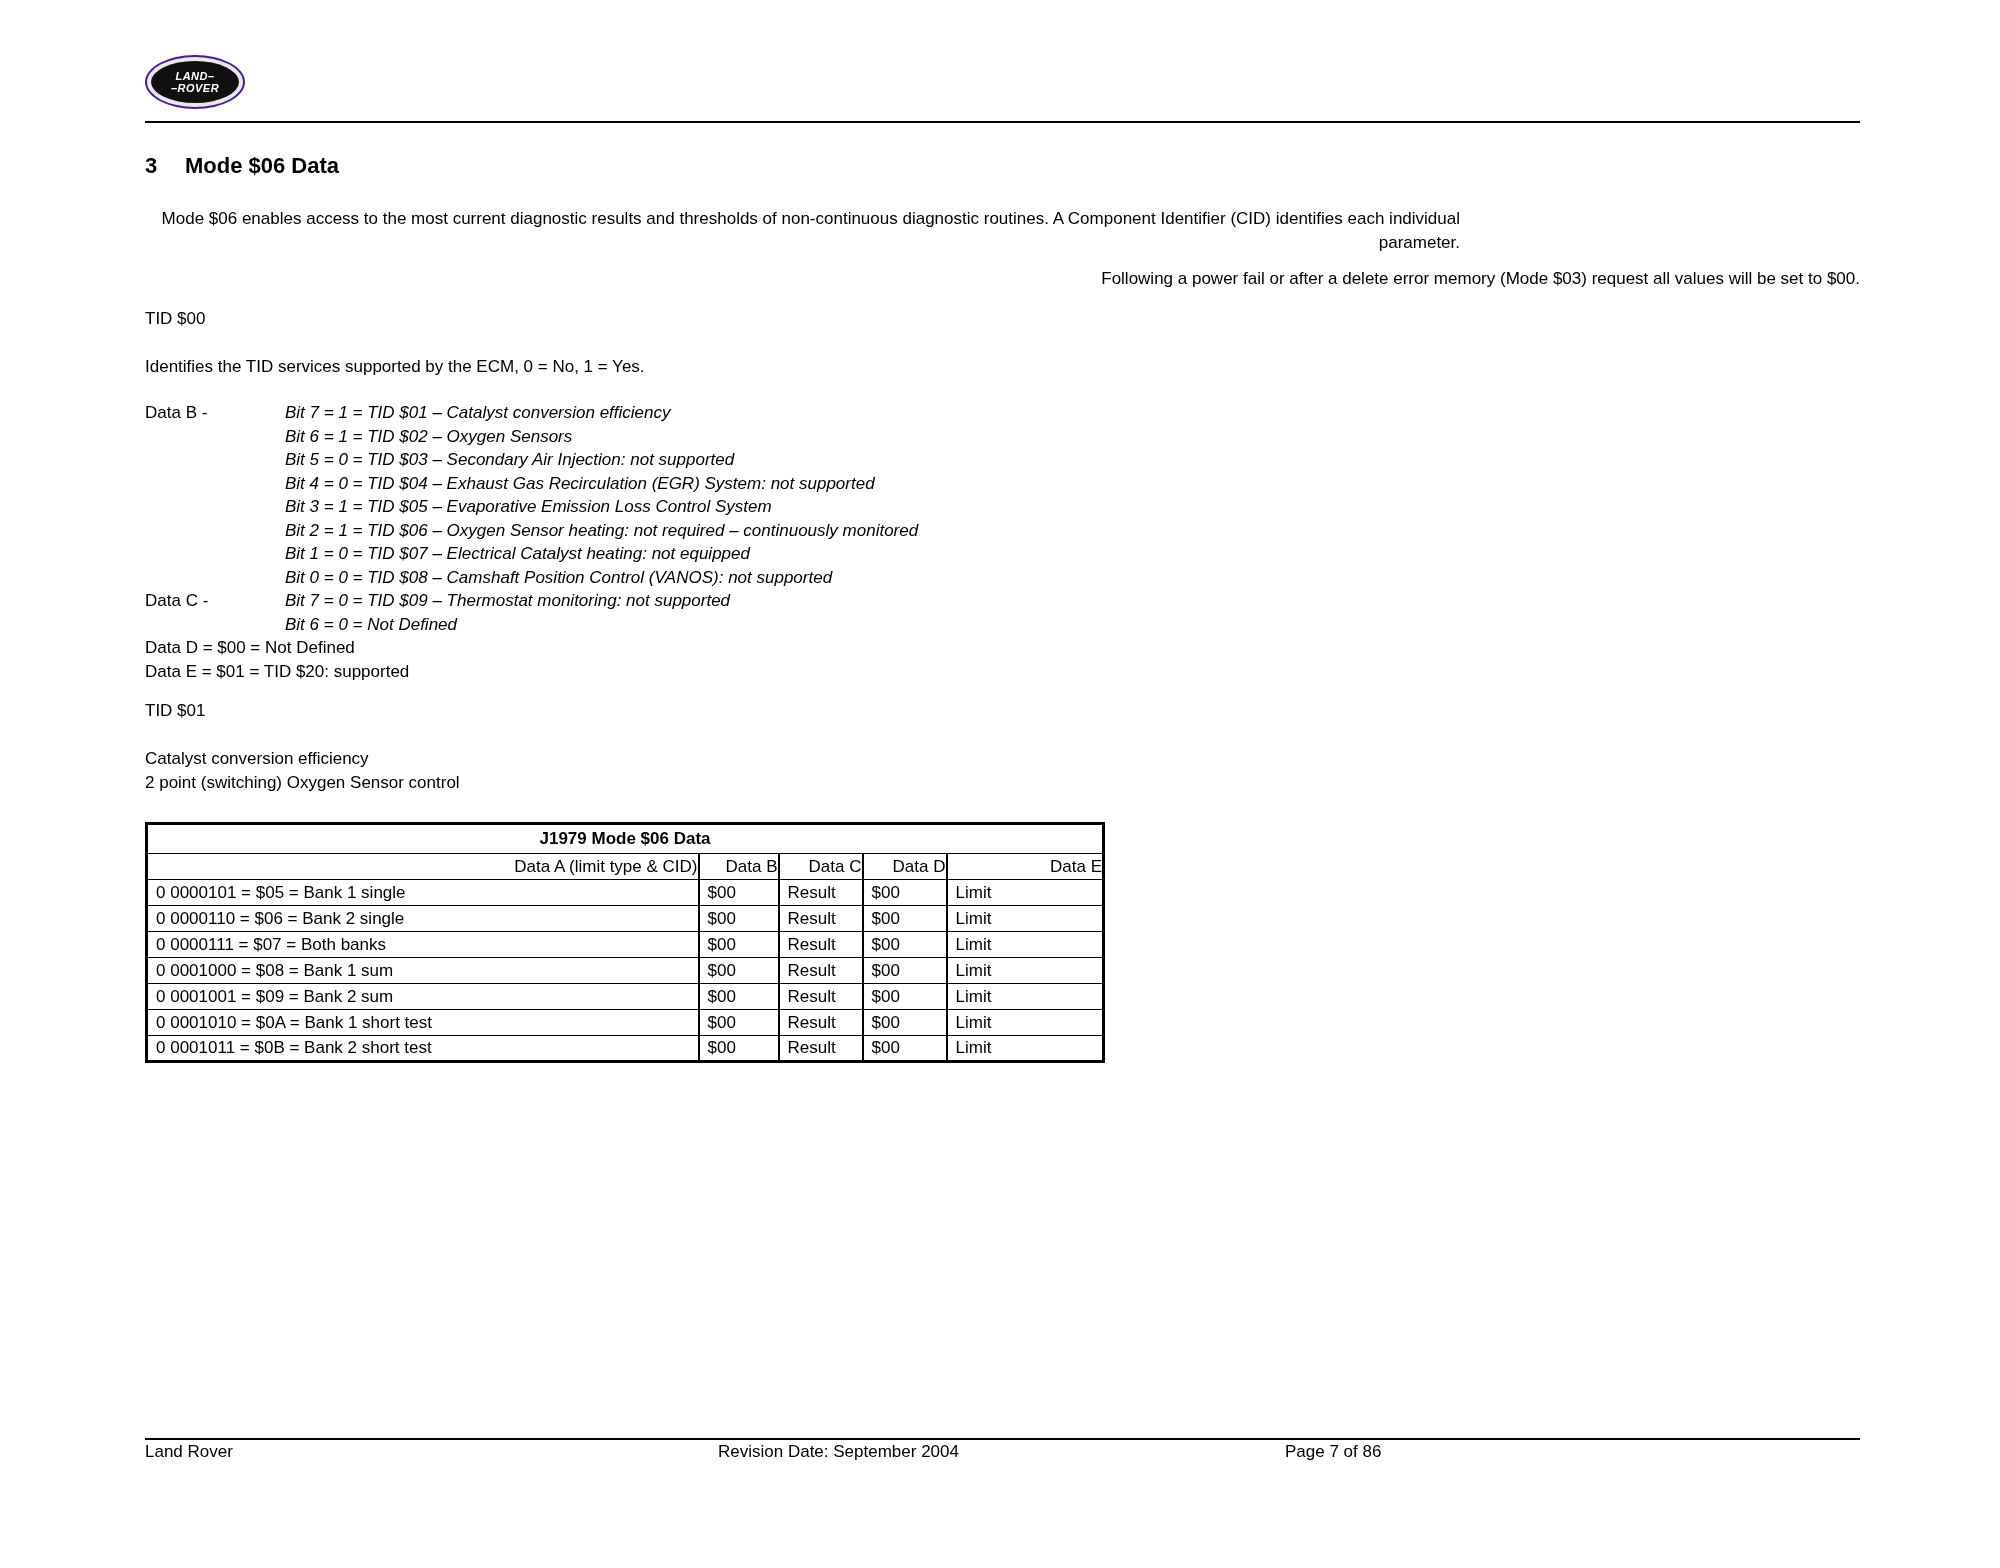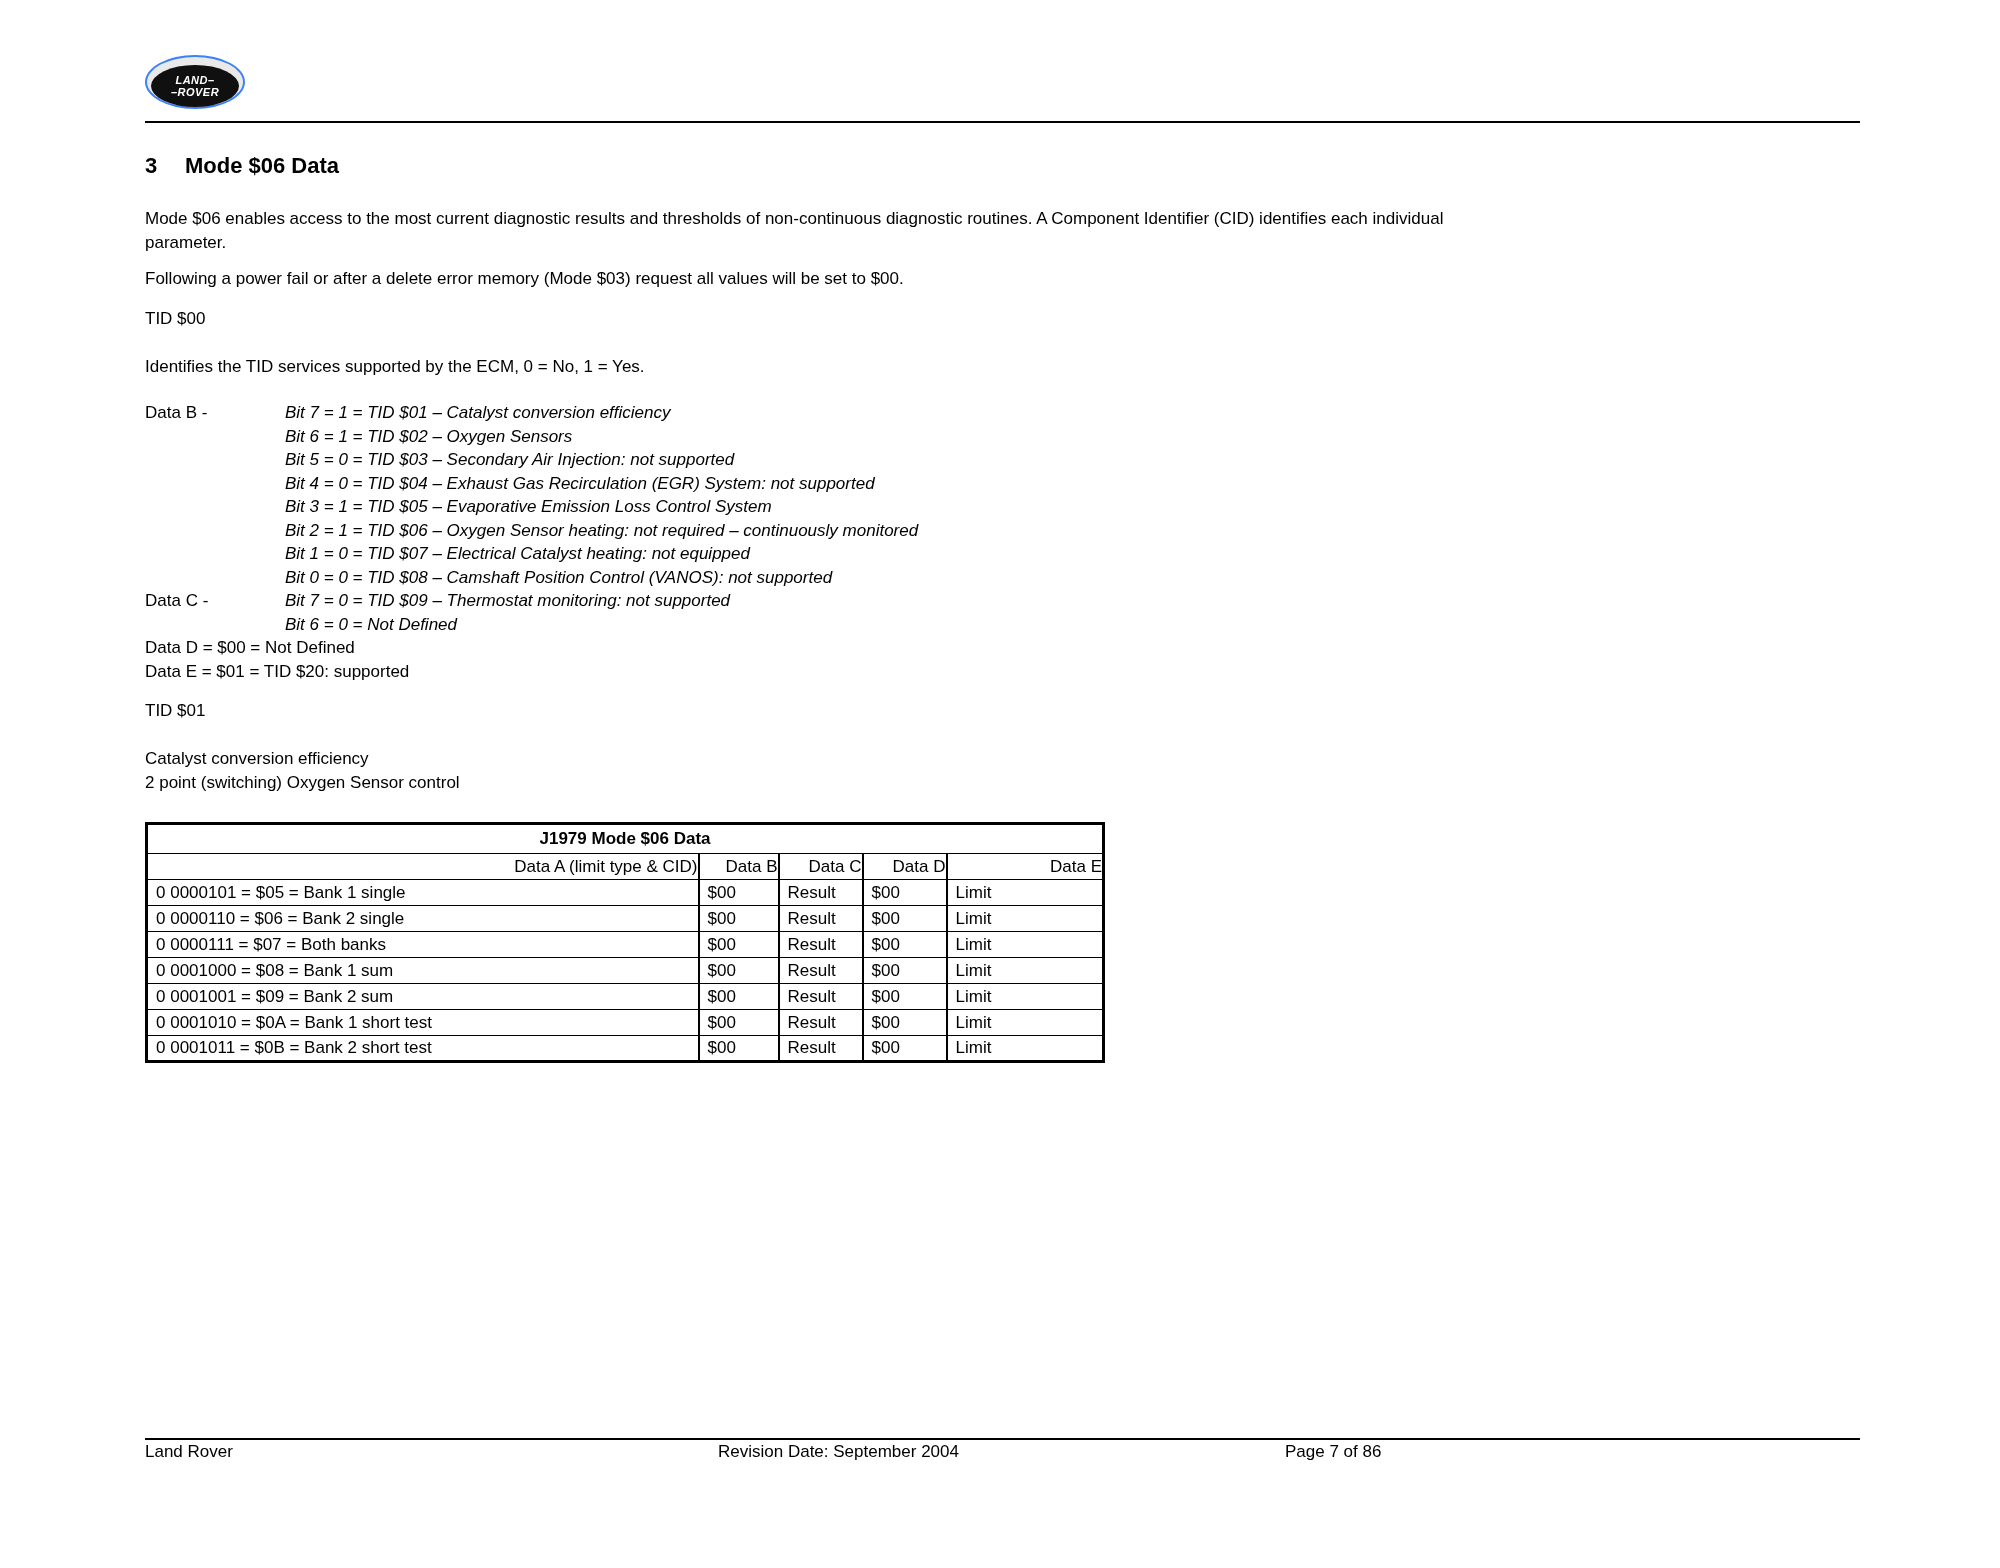--- a/index.html
+++ b/index.html
@@ -10,38 +10,38 @@
     font-family:"Liberation Sans", sans-serif;
     font-size:17px;
   }
   .page { position:relative; width:2000px; height:1568px; overflow:hidden; background:#fff; }
   .content { padding:0 140px 0 145px; }
 
   
   .logo { margin-top:55px; width:100px; height:54px; }
   .logo-outer {
     width:100%; height:100%;
-    border:2px solid #3b82f6; border-radius:50%;
+    border:2px solid #4c1d95; border-radius:50%;
     background:#e9e9e9;
-    display:flex; align-items:flex-end; justify-content:center;
+    display:flex; align-items:center; justify-content:center;
   }
   .logo-inner {
     width:88px; height:42px; background:#101010; border-radius:50%;
     color:#ffffff; display:flex; flex-direction:column; align-items:center; justify-content:center;
     font-style:italic; font-weight:bold; font-size:11px; line-height:12px; letter-spacing:0.5px;
   }
 
   .rule { height:2px; background:#000; }
   .rule-top { margin-top:12px; }
 
   
   .heading { margin-top:30px; display:flex; font-weight:bold; font-size:22px; }
   .heading .num { width:40px; flex:none; }
 
-  .p { line-height:24px; }
+  .p { line-height:24px;text-align:right; }
   .p1 { margin-top:28px; max-width:1315px; }
   .p2 { margin-top:12px; }
 
   .tid-heading { margin-top:18px; font-weight:normal; }
   .desc { margin-top:28px; }
 
   
   .data-block { margin-top:24px; line-height:23.5px; }
   .data-row { display:flex; }
   .data-label { width:140px; flex:none; }

